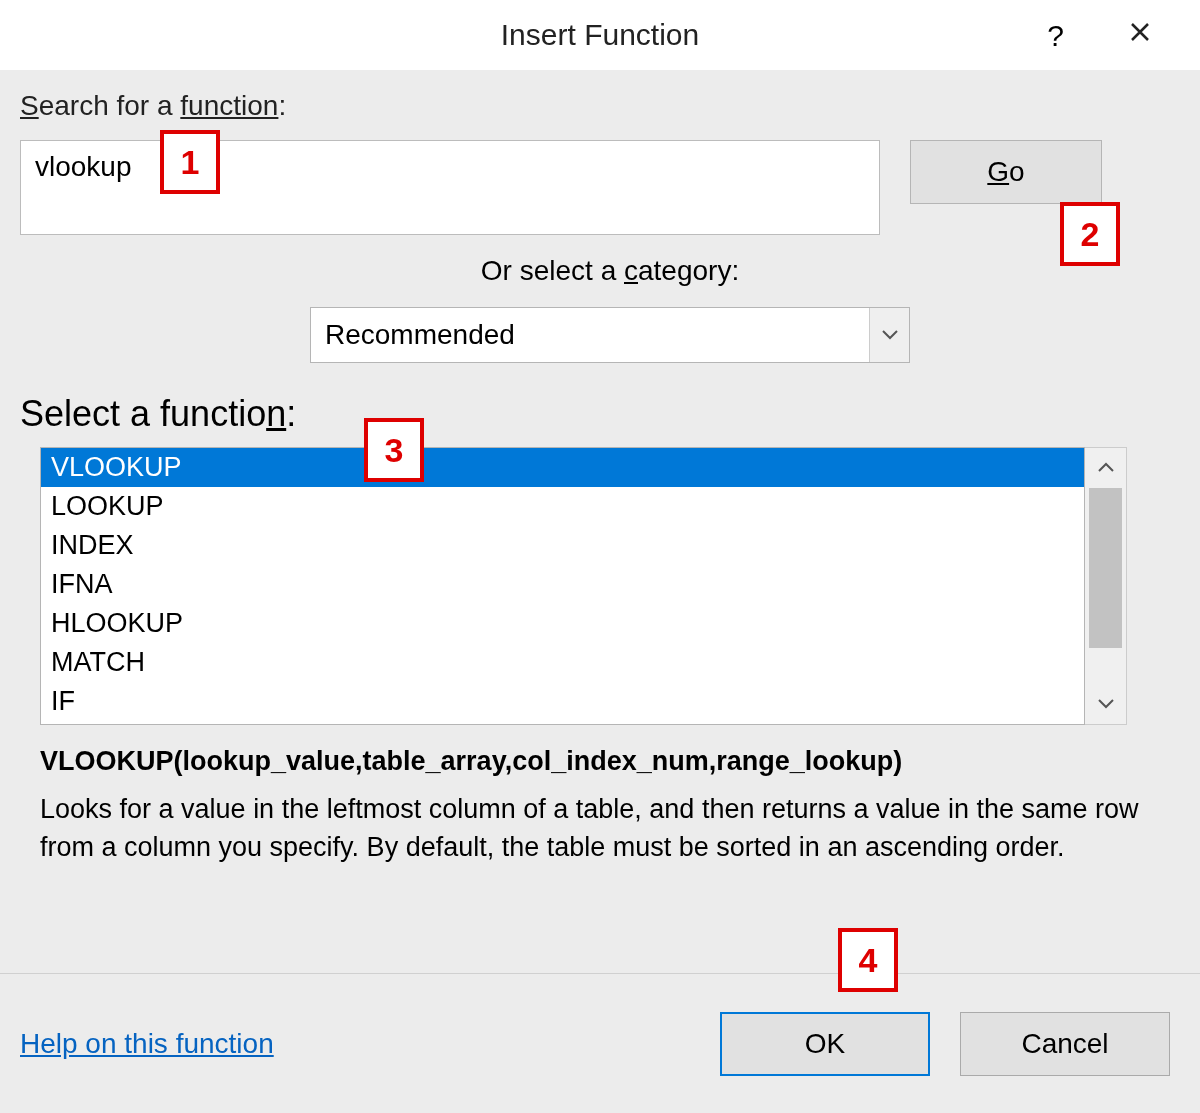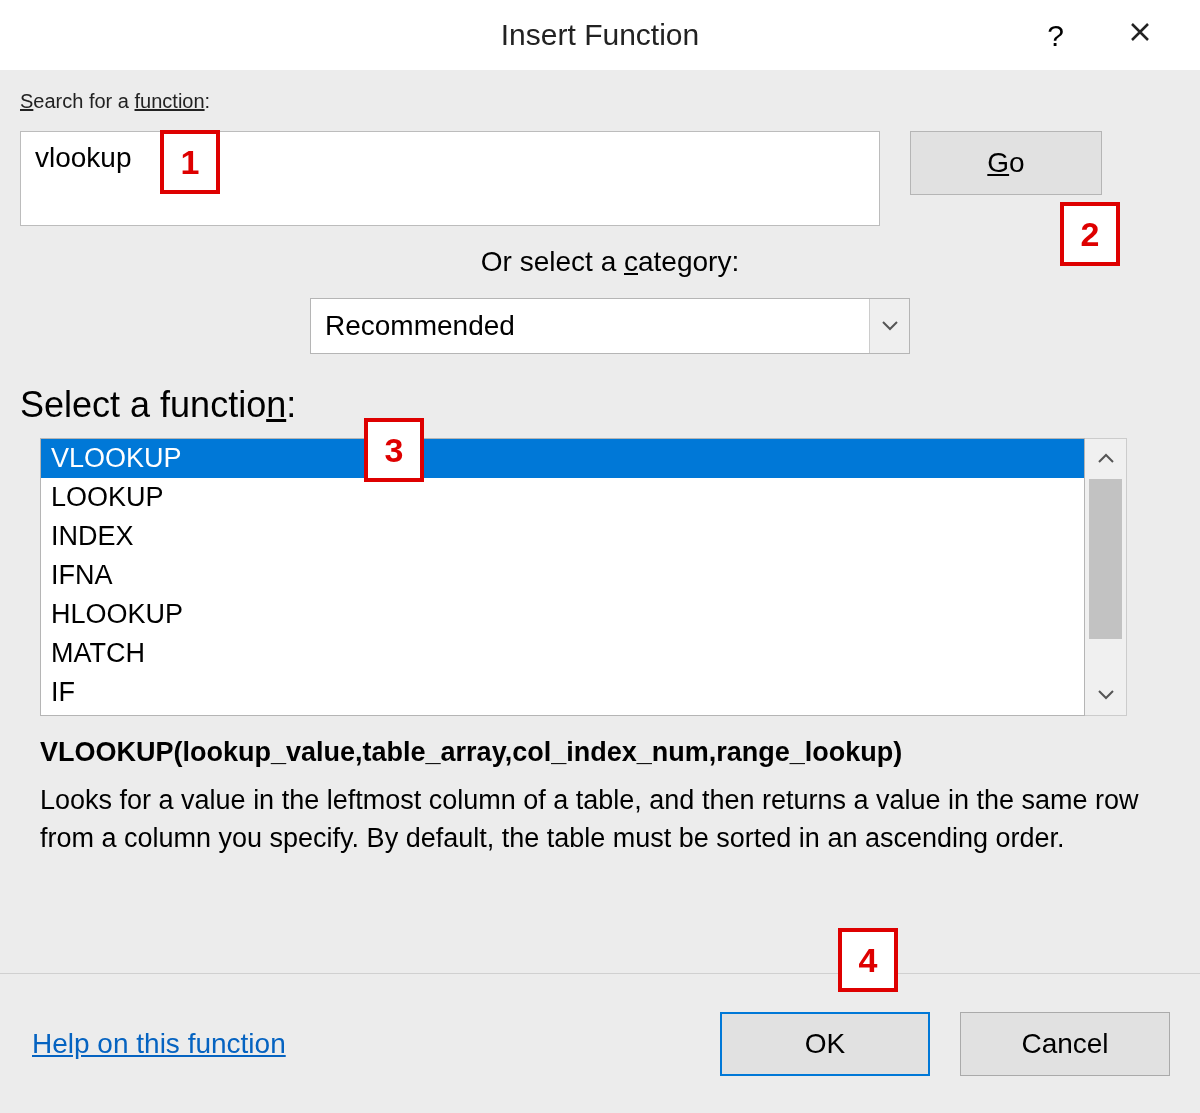--- a/index.html
+++ b/index.html
@@ -51,21 +51,21 @@
     cursor: pointer;
     display: flex;
     align-items: center;
     justify-content: center;
   }
   .close-btn svg { width: 24px; height: 24px; }
   .body {
     padding: 20px 20px 0 20px;
   }
   .label {
-    font-size: 20px;
+    font-size: 28px;
     color: #222;
     margin-bottom: 18px;
     display: block;
   }
   .search-row {
     display: flex;
     align-items: flex-start;
     gap: 30px;
     margin-bottom: 20px;
   }
@@ -178,21 +178,21 @@
   .footer {
     position: absolute;
     bottom: 0;
     left: 0;
     right: 0;
     height: 140px;
     border-top: 1px solid #d0d0d0;
     display: flex;
     align-items: center;
     justify-content: space-between;
-    padding: 0 30px 0 32px;
+    padding: 0 30px 0 20px;
   }
   .help-link {
     color: #0563c1;
     font-size: 28px;
     text-decoration: underline;
     cursor: pointer;
   }
   .btns { display: flex; gap: 30px; }
   .btn {
     width: 210px;

